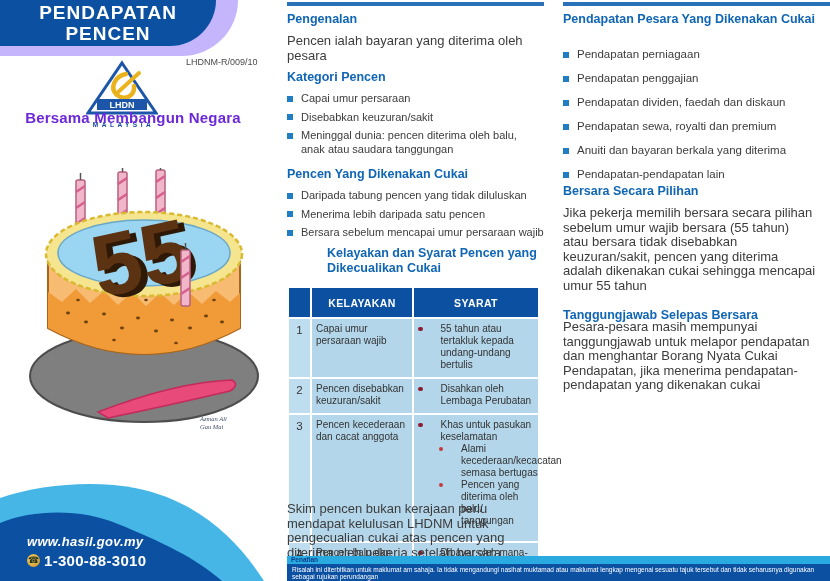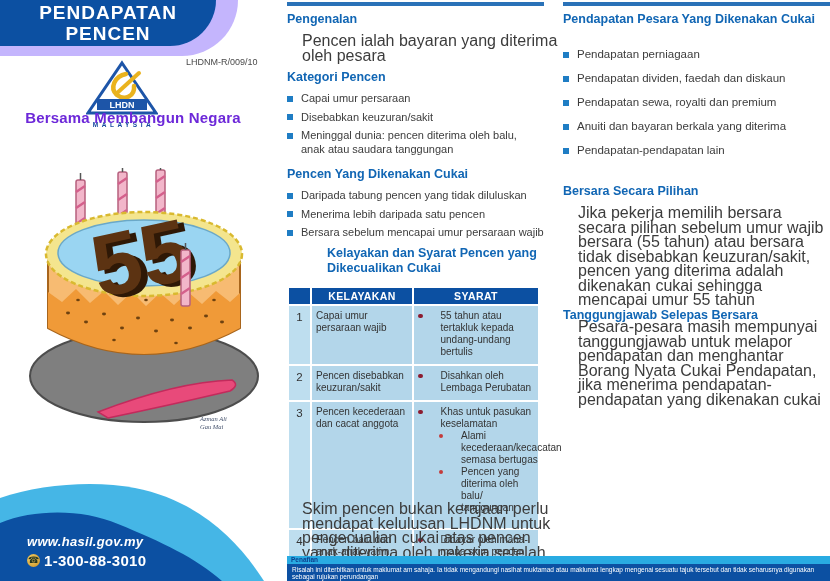--- a/index.html
+++ b/index.html
@@ -59,38 +59,38 @@
   #mid   { left:287px; width:258px; }
   #right { left:563px; width:267px; }
   .topline { position:absolute; top:2px; left:0; height:4px; background:#2a72b8; }
   #mid .topline { width:257px; }
   #right .topline { width:267px; }
 
   .h-blue {
     position:absolute; left:0;
     color:#1166b4; font-weight:bold; font-size:12.5px; line-height:15px;
   }
-  .para { position:absolute; left:15px; font-size:16px; line-height:14.5px; }
+  .para { position:absolute; left:0; font-size:13px; line-height:14.5px; }
 
   .blist { position:absolute; left:0; }
   .bitem { display:flex; gap:8px; margin-bottom:5px; font-size:11px; line-height:13.5px; }
   .sq {
     flex:0 0 auto; width:6px; height:6px; background:#1f7dc4; margin-top:3.5px;
   }
   #right .bitem { margin-bottom:10.5px; font-size:11.5px; }
 
   
   .extable {
     position:absolute; left:0; top:286px; width:253px;
     border-collapse:separate; border-spacing:2px;
     table-layout:fixed;
   }
   .extable th {
     background:#0c50a2; color:#fff; font-size:10.5px; font-weight:bold;
-    letter-spacing:0.4px; height:16px; text-align:center; padding:2px;
+    letter-spacing:0.4px; height:29px; text-align:center; padding:2px;
   }
   .extable td { background:#b3d6ea; vertical-align:top; padding:4px 4px 6px 4px; }
   .extable td.no {
     background:#bedeef; text-align:center; font-size:11.5px; color:#333; padding-top:5px;
   }
   .extable td.kel { font-size:10px; line-height:12px; color:#333; }
   .extable td.sya { font-size:10px; line-height:12px; color:#333; }
   .col-no  { width:21px; }
   .col-kel { width:100px; }
   .sy-line { display:flex; gap:18px; }
@@ -336,20 +336,24 @@
   <div class="topline"></div>
 
   <div class="h-blue" style="top:12px;">Pendapatan Pesara Yang Dikenakan Cukai</div>
   <div class="blist" style="top:37px; width:267px;margin-top:11px;">
     <div class="bitem">
         <span class="sq"></span>
         <span>Pendapatan perniagaan</span>
       </div>
     <div class="bitem">
         <span class="sq"></span>
+        <span>Pendapatan penggajian</span>
+      </div>
+    <div class="bitem">
+        <span class="sq"></span>
         <span>Pendapatan dividen, faedah dan diskaun</span>
       </div>
     <div class="bitem">
         <span class="sq"></span>
         <span>Pendapatan sewa, royalti dan premium</span>
       </div>
     <div class="bitem">
         <span class="sq"></span>
         <span>Anuiti dan bayaran berkala yang diterima</span>
       </div>

